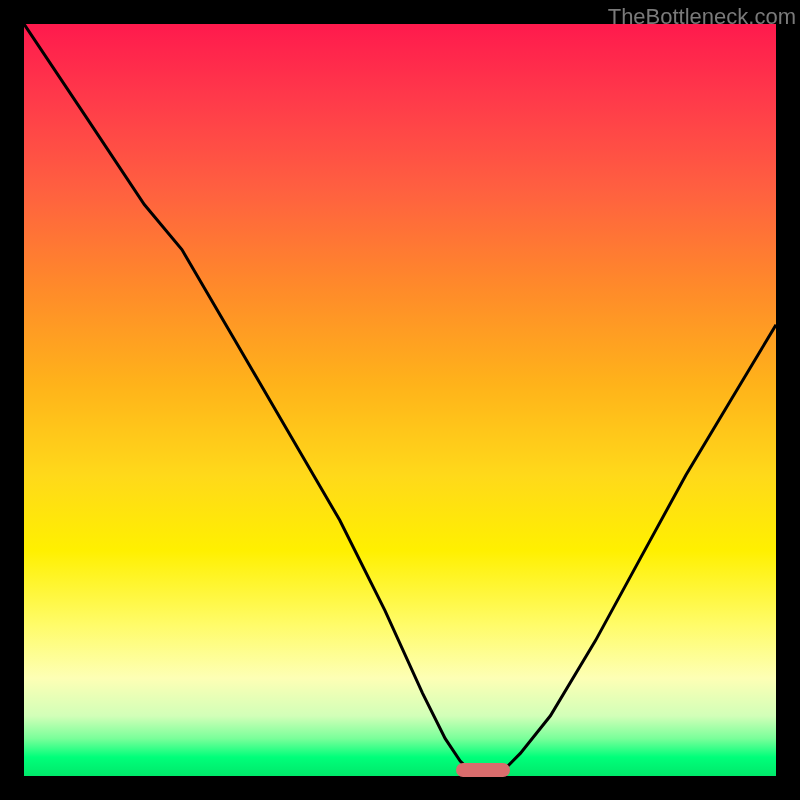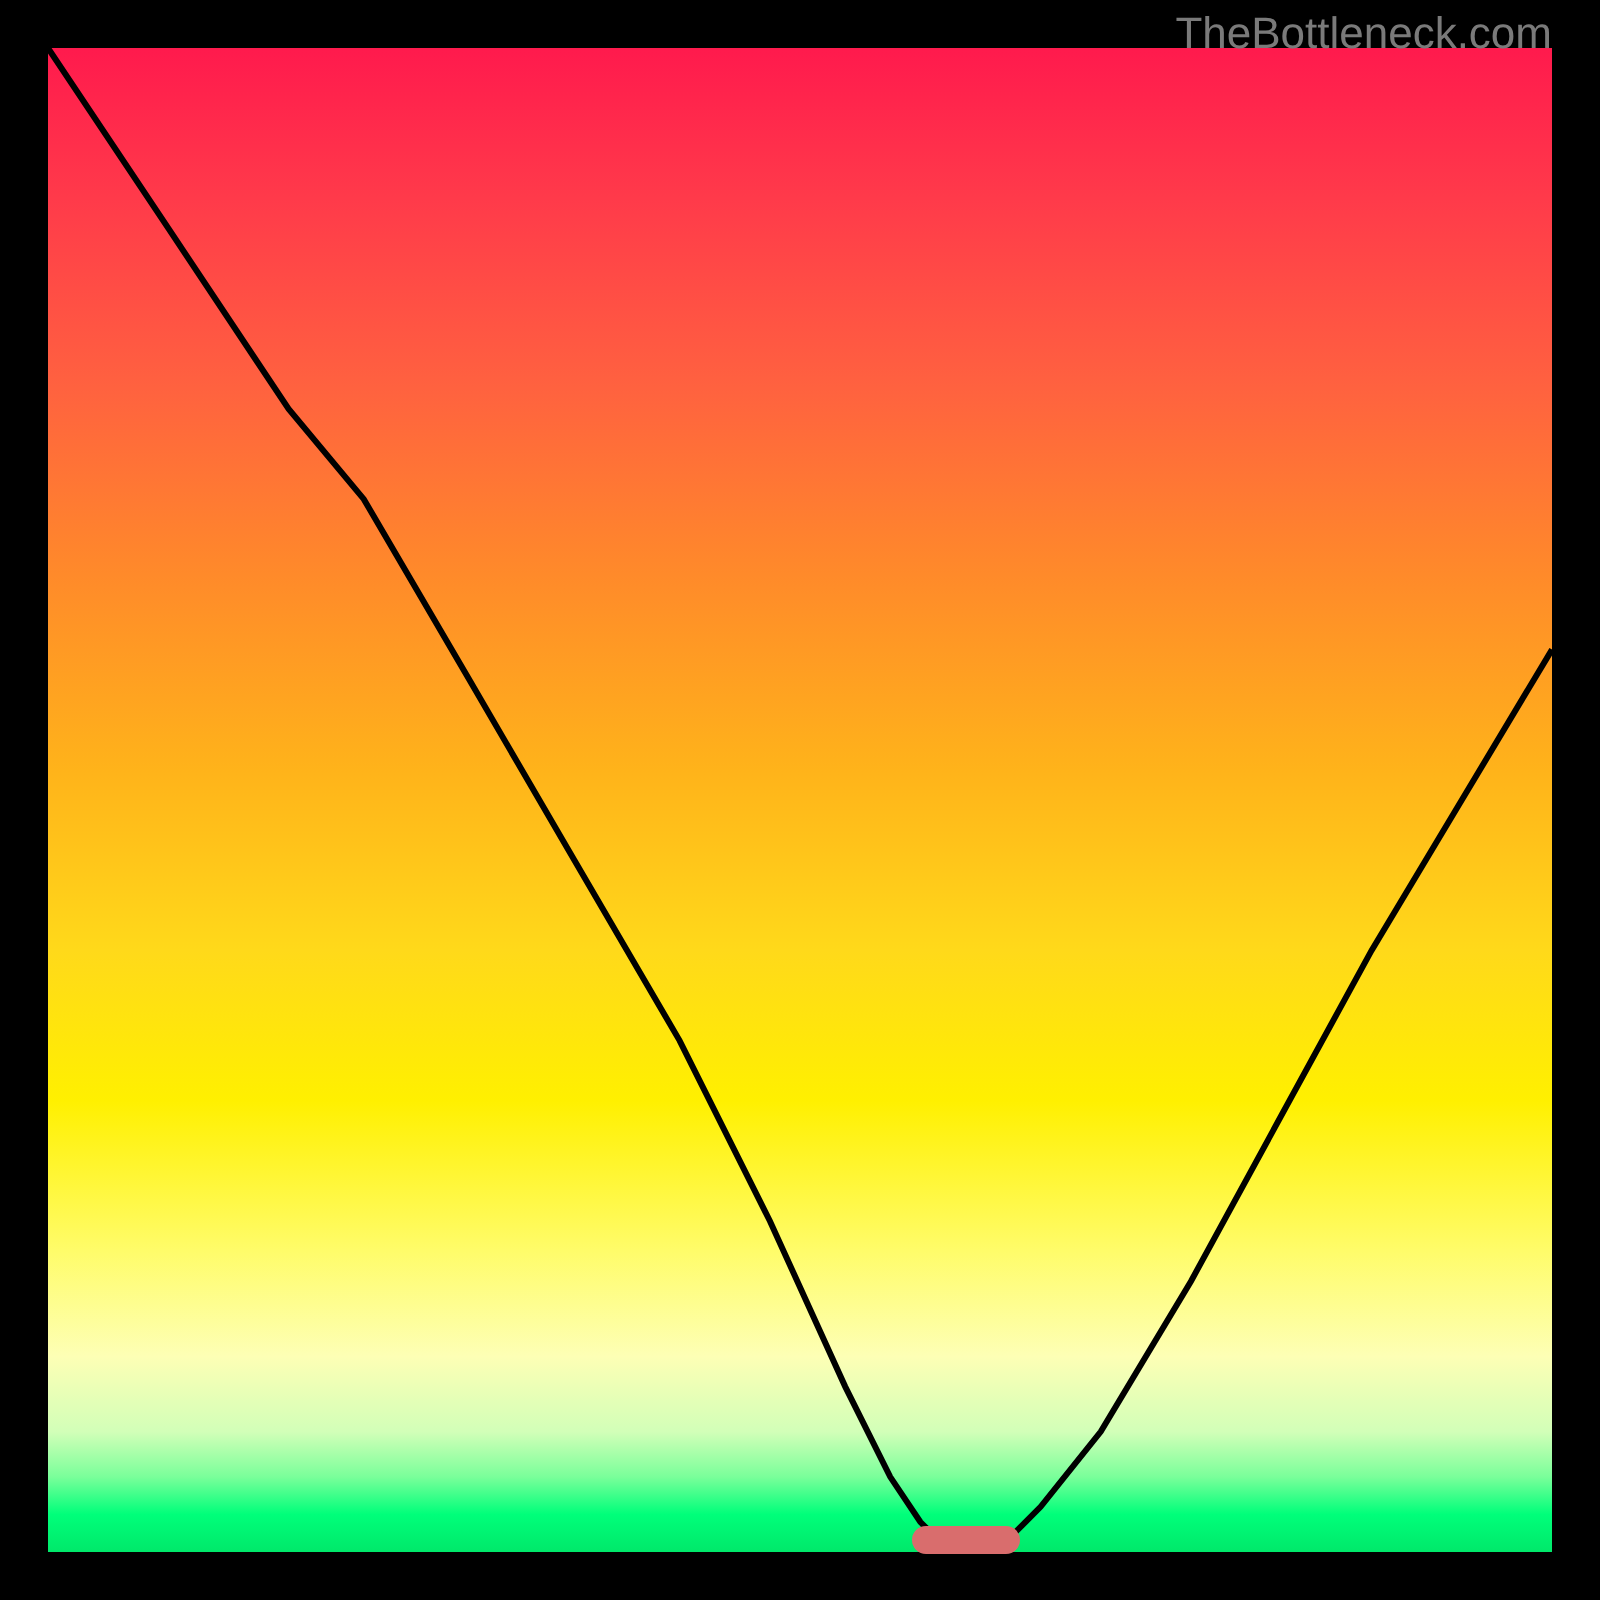--- a/index.html
+++ b/index.html
@@ -7,21 +7,21 @@
     padding: 0;
     width: 800px;
     height: 800px;
     background: #000;
     position: relative;
     font-family: Arial, sans-serif;
   }
   .watermark {
     position: absolute;
     top: 4px;
-    right: 24px;
+    right: 4px;
     color: #7a7a7a;
     font-size: 22px;
     font-weight: 500;
     z-index: 10;
   }
   .plot-area {
     position: absolute;
     left: 24px;
     top: 24px;
     width: 752px;

